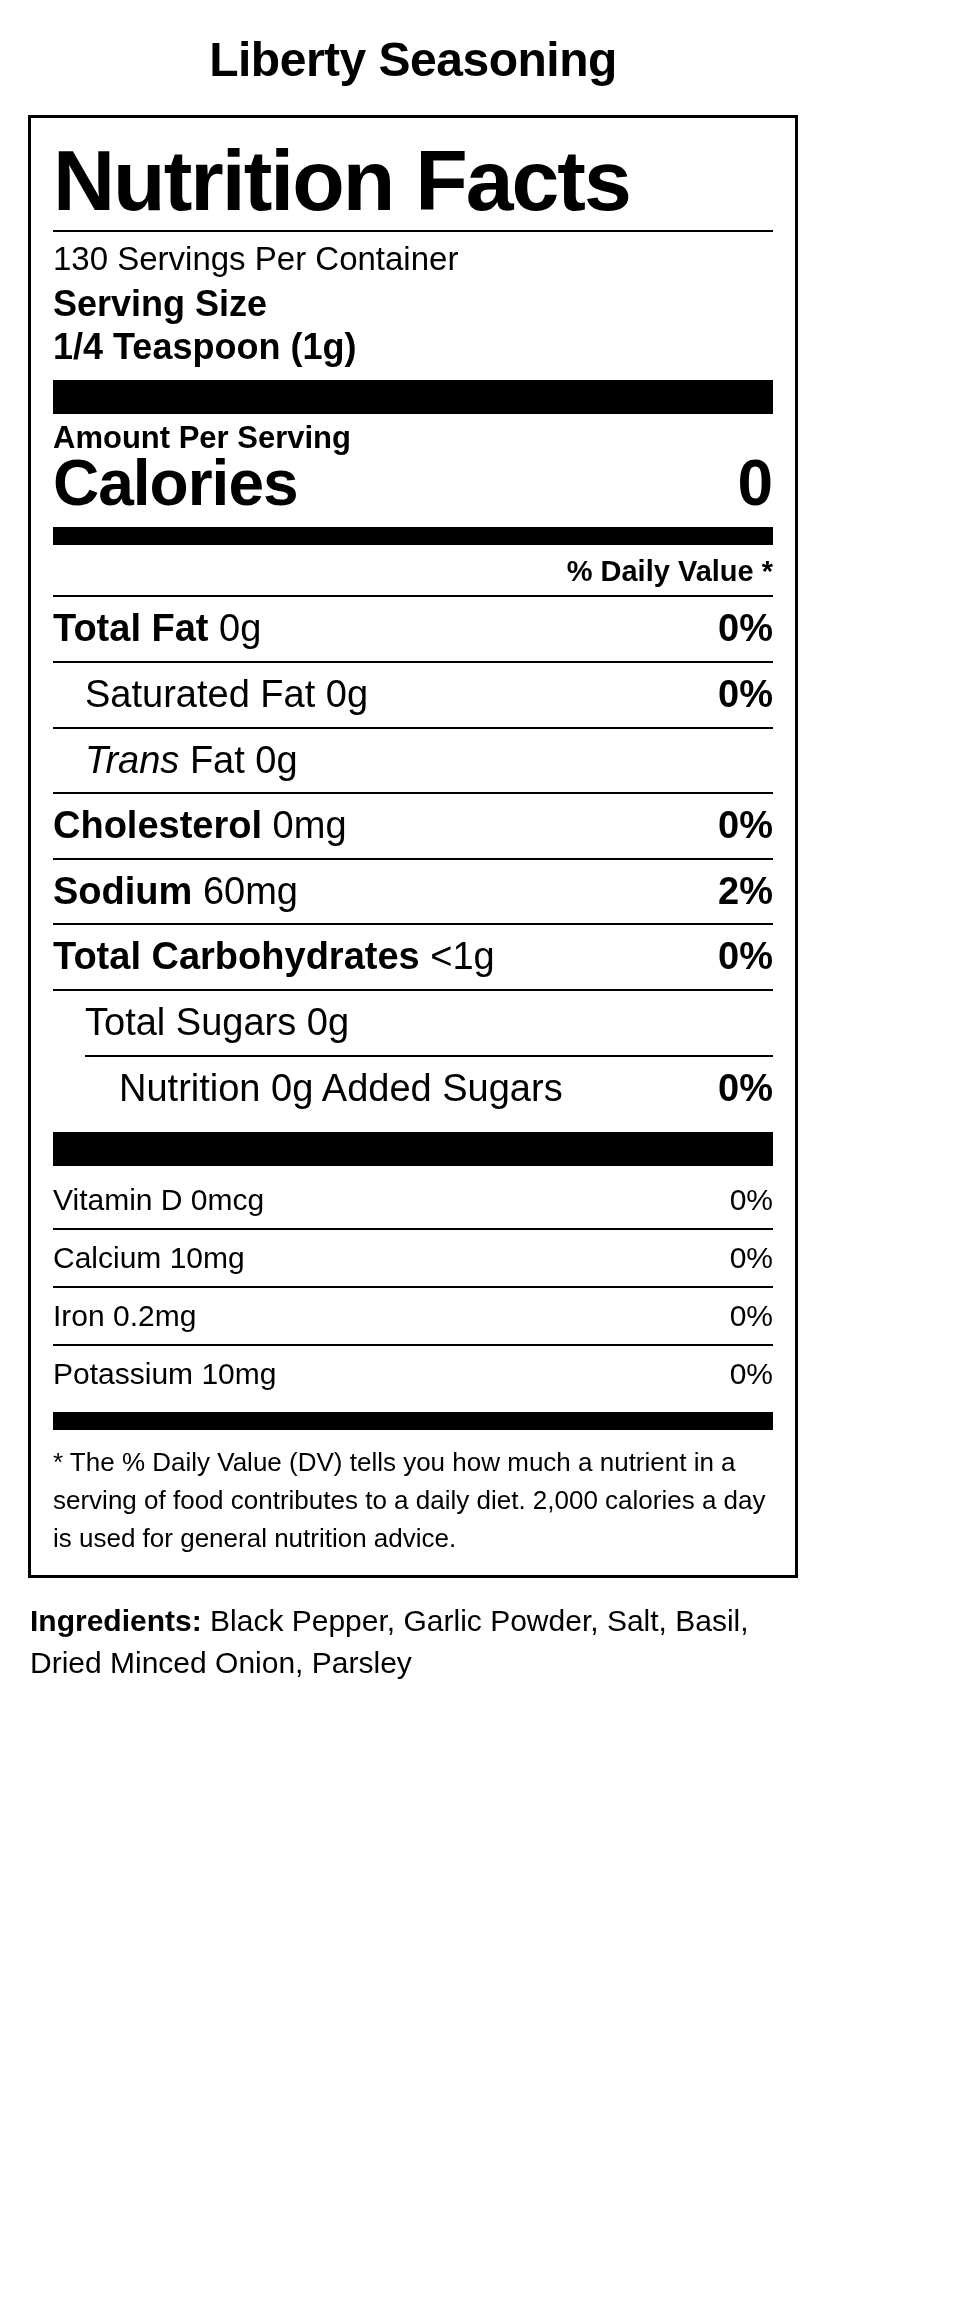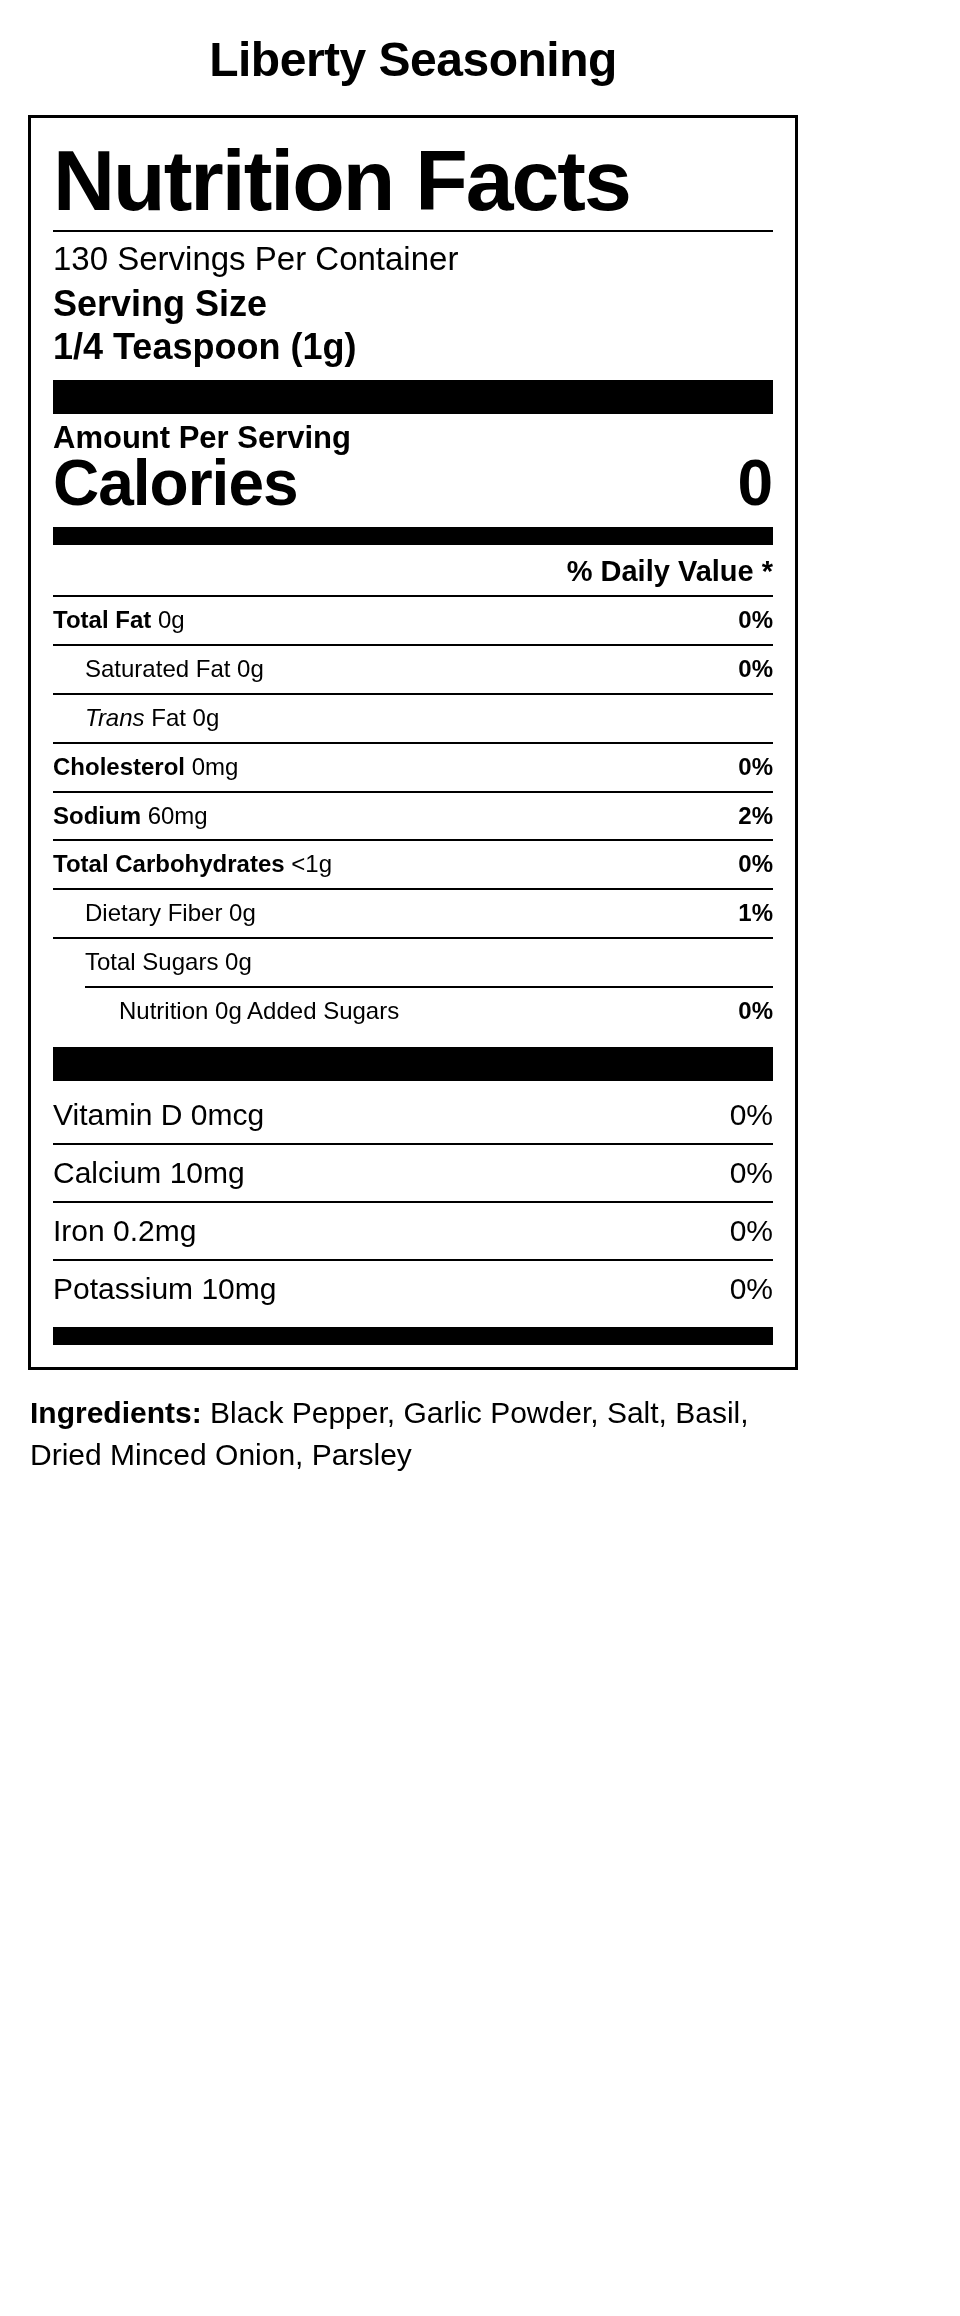--- a/index.html
+++ b/index.html
@@ -93,21 +93,21 @@
   .dv-header {
     text-align: right;
     font-size: 29px;
     font-weight: bold;
     padding: 6px 0 7px 0;
   }
   .nutrient-row {
     display: flex;
     justify-content: space-between;
     align-items: baseline;
-    font-size: 24px;
+    font-size: 38px;
     padding: 9px 0 9px 0;
     border-top: 2px solid #000;
     line-height: 1.2;
   }
   .nutrient-row.first {
     border-top: 2px solid #000;
   }
   .nutrient-row .name b {
     font-weight: bold;
   }
@@ -201,24 +201,20 @@
     <div class="nutrient-row">
       <div class="name"><b>Sodium</b> <span>60mg</span></div>
       <div class="dv">2%</div>
     </div>
 
     <div class="nutrient-row">
       <div class="name"><b>Total Carbohydrates</b> <span>&lt;1g</span></div>
       <div class="dv">0%</div>
     </div>
 
-    <div class="nutrient-row indent-1">
-      <div class="name"><span>Dietary Fiber</span> <span>0g</span></div>
-      <div class="dv">1%</div>
-    </div>
 
     <div class="nutrient-row indent-1">
       <div class="name"><span>Total Sugars</span> <span>0g</span></div>
       <div class="dv"></div>
     </div>
 
     <div class="sub-rule-indent">
       <div class="nutrient-row indent-2 " style="padding-left:34px;">
         <div class="name"><span>Nutrition</span> <span>0g Added Sugars</span></div>
         <div class="dv">0%</div>
@@ -240,20 +236,21 @@
       <div class="name">Iron 0.2mg</div>
       <div class="dv">0%</div>
     </div>
     <div class="vit-row">
       <div class="name">Potassium 10mg</div>
       <div class="dv">0%</div>
     </div>
 
     <div class="bar-mid"></div>
 
+    <div class="footnote">* The % Daily Value (DV) tells you how much a nutrient in a serving of food contributes to a daily diet. 2,000 calories a day is used for general nutrition advice.</div>
 
   </div>
 
   <div class="ingredients">
     <span class="lbl">Ingredients:</span>
     <span>Black Pepper, Garlic Powder, Salt, Basil, Dried Minced Onion, Parsley</span>
   </div>
 
 </div>
 

